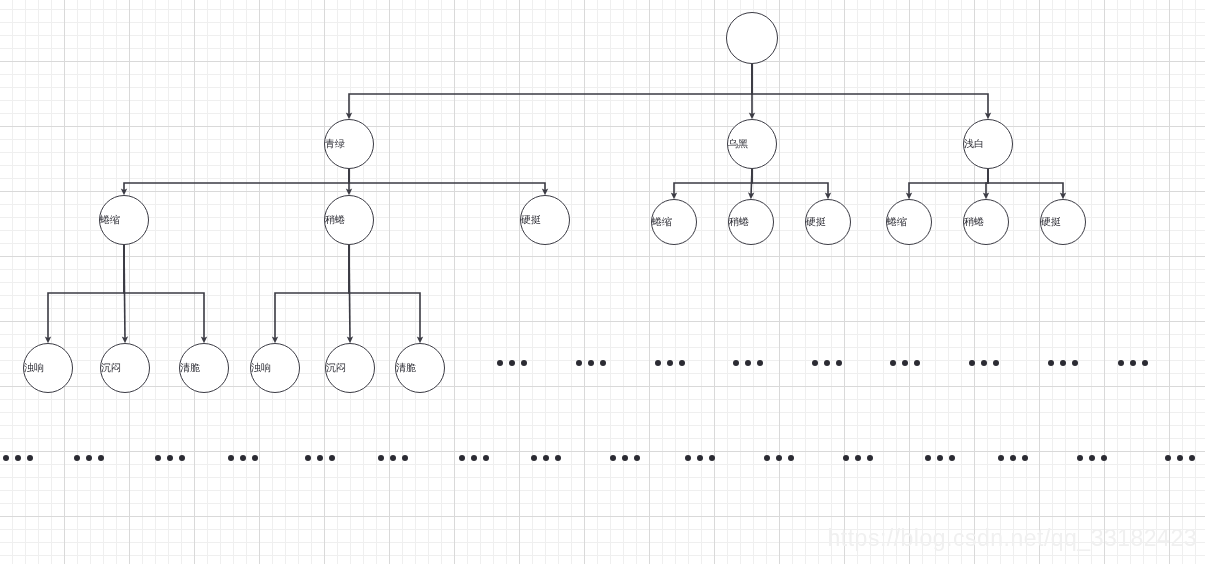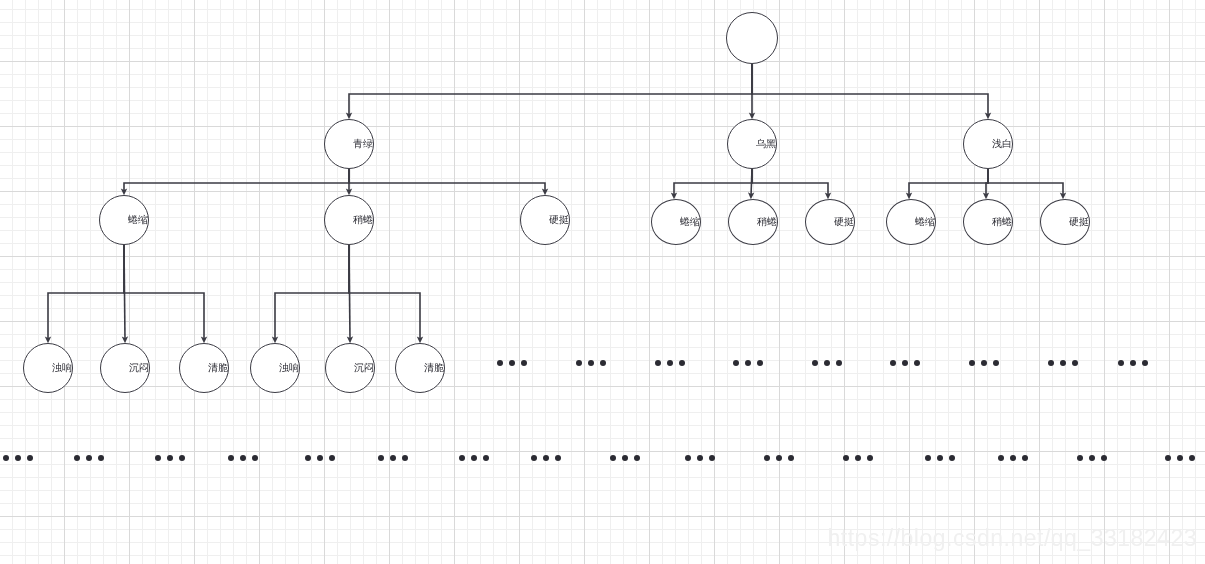--- a/index.html
+++ b/index.html
@@ -34,25 +34,24 @@
     pointer-events: none;
   }
   .node {
     position: absolute;
     border: 1.6px solid #3b3b44;
     border-radius: 50%;
     background: #ffffff;
     box-sizing: border-box;
     display: flex;
     align-items: center;
-    justify-content: flex-end;
+    justify-content: flex-start;
     color: #2b2b33;
     line-height: 1;
     letter-spacing: 0px;
-    padding-left: 48px;
   }
   .node-label {
     display: block;
     white-space: nowrap;
   }
   .ellipsis {
     position: absolute;
     display: flex;
     align-items: center;
     gap: 6px;

